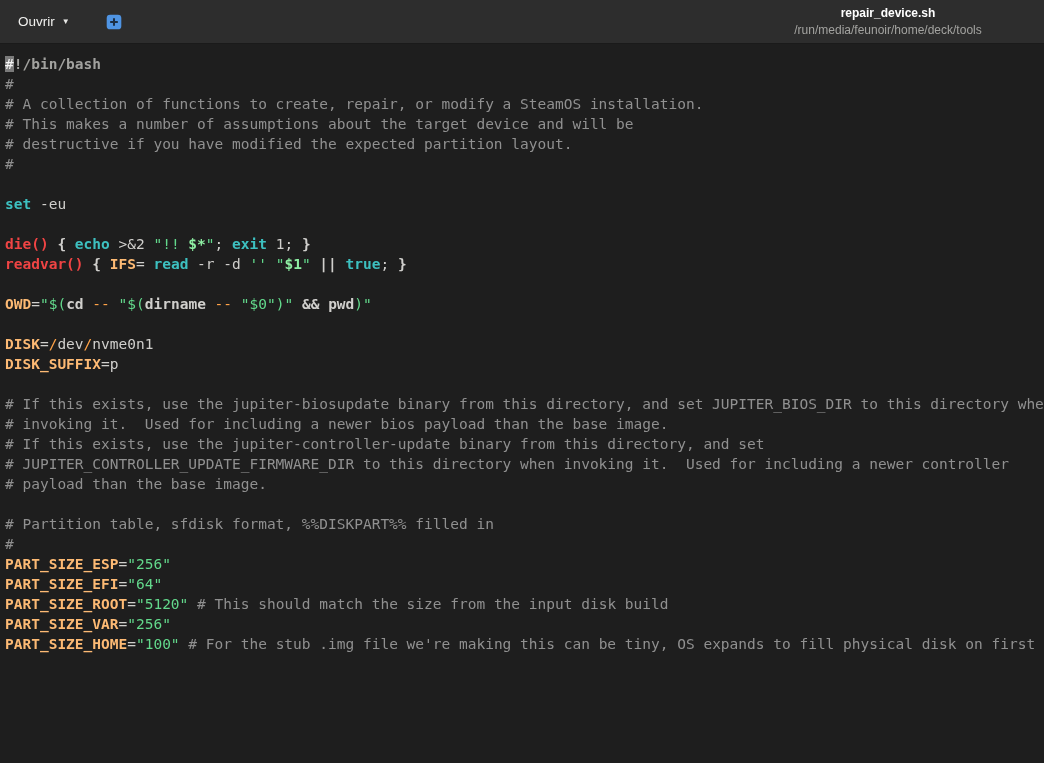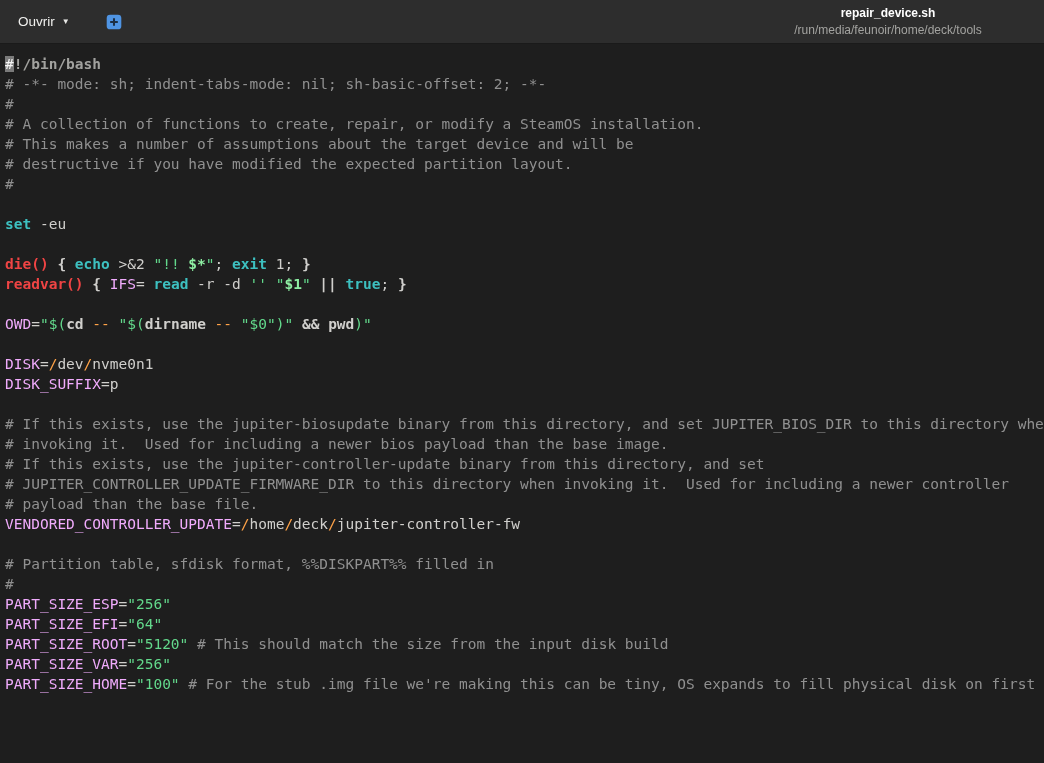--- a/index.html
+++ b/index.html
@@ -52,21 +52,21 @@
     cursor: text;
   }
   .line {
     white-space: pre;
     font-family: "DejaVu Sans Mono", monospace;
     font-size: 14.5px; line-height: 20px; height: 20px;
   }
   .t-c  { color: #909090; }
   .t-cb { color: #a2a29f; font-weight: bold; }
   .t-p  { color: #d0cfcc; }
-  .t-v  { color: #f0abfc; font-weight: normal; }
+  .t-v  { color: #fdba74; font-weight: bold; }
   .t-k  { color: #3dc0c0; font-weight: bold; }
   .t-f  { color: #ef4444; font-weight: bold; }
   .t-s  { color: #63d98c; }
   .t-sv { color: #8ff0a4; font-weight: bold; }
   .t-o  { color: #ffa348; }
   .t-b  { color: #d0cfcc; font-weight: bold; }
   .t-cur{ background: #7a7a7a; color: #f5f5f5; }
 </style>
 </head>
 <body>
@@ -87,43 +87,41 @@
     </button>
     <div class="title-block">
       <div class="title">repair_device.sh</div>
       <div class="subtitle">/run/media/feunoir/home/deck/tools</div>
     </div>
   </header>
 
   <main class="editor">
     <div>
         <div class="line"><span class="t-cur">#</span><span class="t-cb">!/bin/bash</span></div>
-        <div class="line"><span class="t-c"># -*- mode: sh; indent-tabs-mode: nil; sh-basic-offset: 2; -*-</span></div>
         <div class="line"><span class="t-c">#</span></div>
         <div class="line"><span class="t-c"># A collection of functions to create, repair, or modify a SteamOS installation.</span></div>
         <div class="line"><span class="t-c"># This makes a number of assumptions about the target device and will be</span></div>
         <div class="line"><span class="t-c"># destructive if you have modified the expected partition layout.</span></div>
         <div class="line"><span class="t-c">#</span></div>
         <div class="line">&nbsp;</div>
         <div class="line"><span class="t-k">set</span><span class="t-p"> -eu</span></div>
         <div class="line">&nbsp;</div>
         <div class="line"><span class="t-f">die()</span><span class="t-p"> </span><span class="t-b">{</span><span class="t-p"> </span><span class="t-k">echo</span><span class="t-p"> &gt;&amp;2 </span><span class="t-s">"!! </span><span class="t-sv">$*</span><span class="t-s">"</span><span class="t-p">; </span><span class="t-k">exit</span><span class="t-p"> 1; </span><span class="t-b">}</span></div>
         <div class="line"><span class="t-f">readvar()</span><span class="t-p"> </span><span class="t-b">{</span><span class="t-p"> </span><span class="t-v">IFS</span><span class="t-p">= </span><span class="t-k">read</span><span class="t-p"> -r -d </span><span class="t-s">''</span><span class="t-p"> </span><span class="t-s">"</span><span class="t-sv">$1</span><span class="t-s">"</span><span class="t-p"> </span><span class="t-b">||</span><span class="t-p"> </span><span class="t-k">true</span><span class="t-p">; </span><span class="t-b">}</span></div>
         <div class="line">&nbsp;</div>
         <div class="line"><span class="t-v">OWD</span><span class="t-p">=</span><span class="t-s">"$(</span><span class="t-b">cd</span><span class="t-p"> </span><span class="t-o">--</span><span class="t-p"> </span><span class="t-s">"$(</span><span class="t-b">dirname</span><span class="t-p"> </span><span class="t-o">--</span><span class="t-p"> </span><span class="t-s">"$0")"</span><span class="t-p"> </span><span class="t-b">&amp;&amp;</span><span class="t-p"> </span><span class="t-b">pwd</span><span class="t-s">)"</span></div>
         <div class="line">&nbsp;</div>
         <div class="line"><span class="t-v">DISK</span><span class="t-p">=</span><span class="t-o">/</span><span class="t-p">dev</span><span class="t-o">/</span><span class="t-p">nvme0n1</span></div>
         <div class="line"><span class="t-v">DISK_SUFFIX</span><span class="t-p">=p</span></div>
         <div class="line">&nbsp;</div>
         <div class="line"><span class="t-c"># If this exists, use the jupiter-biosupdate binary from this directory, and set JUPITER_BIOS_DIR to this directory when</span></div>
         <div class="line"><span class="t-c"># invoking it.  Used for including a newer bios payload than the base image.</span></div>
         <div class="line"><span class="t-c"># If this exists, use the jupiter-controller-update binary from this directory, and set</span></div>
         <div class="line"><span class="t-c"># JUPITER_CONTROLLER_UPDATE_FIRMWARE_DIR to this directory when invoking it.  Used for including a newer controller</span></div>
-        <div class="line"><span class="t-c"># payload than the base file.</span></div>
-        <div class="line"><span class="t-v">VENDORED_CONTROLLER_UPDATE</span><span class="t-p">=</span><span class="t-o">/</span><span class="t-p">home</span><span class="t-o">/</span><span class="t-p">deck</span><span class="t-o">/</span><span class="t-p">jupiter-controller-fw</span></div>
+        <div class="line"><span class="t-c"># payload than the base image.</span></div>
         <div class="line">&nbsp;</div>
         <div class="line"><span class="t-c"># Partition table, sfdisk format, %%DISKPART%% filled in</span></div>
         <div class="line"><span class="t-c">#</span></div>
         <div class="line"><span class="t-v">PART_SIZE_ESP</span><span class="t-p">=</span><span class="t-s">"256"</span></div>
         <div class="line"><span class="t-v">PART_SIZE_EFI</span><span class="t-p">=</span><span class="t-s">"64"</span></div>
         <div class="line"><span class="t-v">PART_SIZE_ROOT</span><span class="t-p">=</span><span class="t-s">"5120"</span><span class="t-p"> </span><span class="t-c"># This should match the size from the input disk build</span></div>
         <div class="line"><span class="t-v">PART_SIZE_VAR</span><span class="t-p">=</span><span class="t-s">"256"</span></div>
         <div class="line"><span class="t-v">PART_SIZE_HOME</span><span class="t-p">=</span><span class="t-s">"100"</span><span class="t-p"> </span><span class="t-c"># For the stub .img file we're making this can be tiny, OS expands to fill physical disk on first boot</span></div>
       </div>
   </main>

